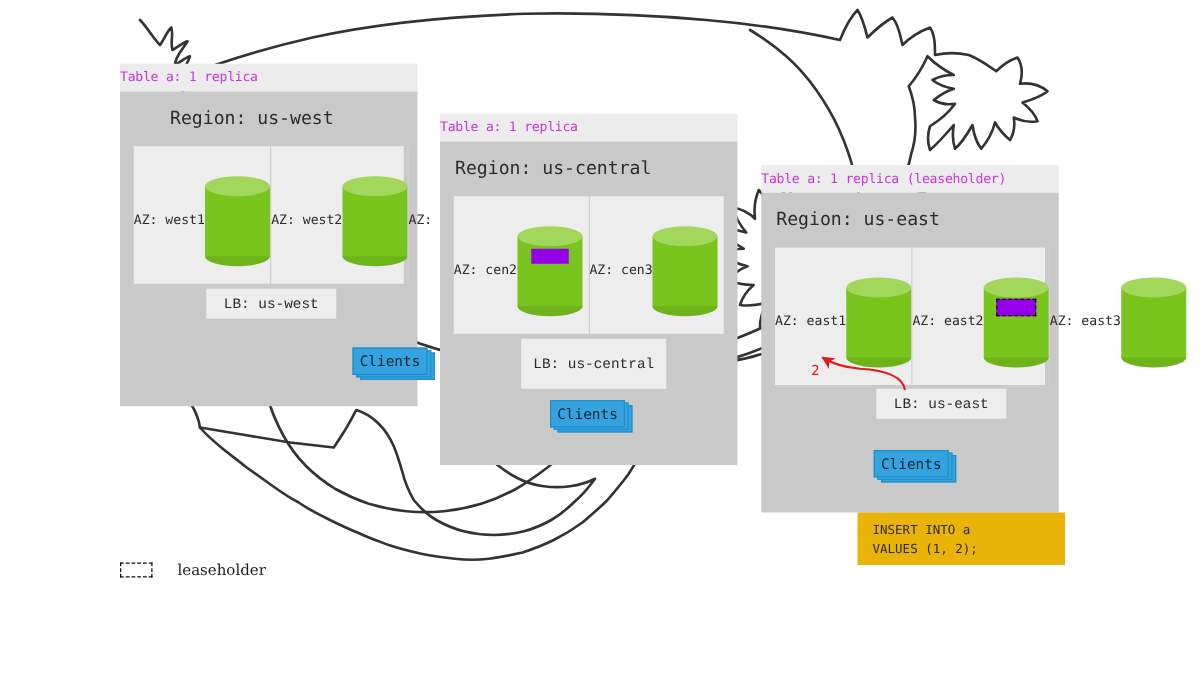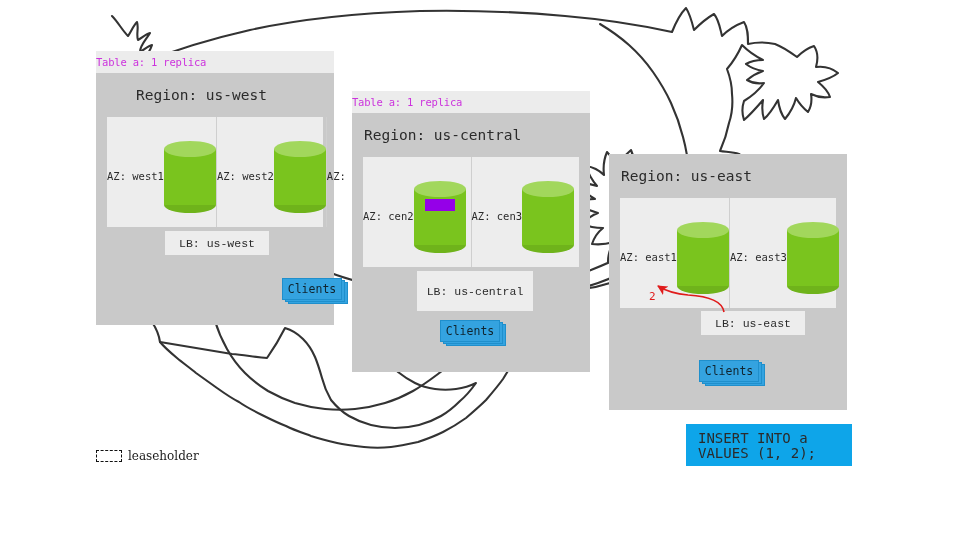--- a/index.html
+++ b/index.html
@@ -137,29 +137,28 @@
     left: 0; top: 0;
     display: flex; align-items: center; justify-content: center;
     font-family: "DejaVu Sans Mono", monospace;
     font-size: 11.5px;
     color: #10242e;
   }
 
   
   .sql-box {
     position: absolute;
-    background: #0ea5e9;
+    background: #eab308;
     box-sizing: border-box;
     padding: 7px 0 0 12px;
     font-family: "DejaVu Sans Mono", monospace;
-    font-size: 14px;
+    font-size: 10px;
     line-height: 15px;
     color: #2b2b2b;
     white-space: pre;
-    margin-top: 14px;
   }
 
   
   #arrow-layer {
     position: absolute;
     left: 0; top: 0;
     width: 960px; height: 540px;
     pointer-events: none;
   }
   .arrow-label {
@@ -168,21 +167,21 @@
     font-family: "DejaVu Sans Mono", monospace;
     font-size: 11px;
   }
 
   
   #legend {
     position: absolute;
     left: 96px; top: 449px;
     display: flex;
     align-items: center;
-    gap: 6px;
+    gap: 20px;
   }
   #legend .swatch {
     width: 26px; height: 12px;
     border: 1.6px dashed #111111;
     box-sizing: border-box;
     background: transparent;
   }
   #legend .legend-text {
     font-family: "DejaVu Serif", serif;
     font-size: 12px;
@@ -371,29 +370,41 @@
     <div class="lb-box" style="left:65px; top:158px; width:116px; height:40px;">LB: us-central</div>
 
     <div class="clients-stack" style="left:88px; top:207px;">
       <div class="sheet s3"></div>
       <div class="sheet s2"></div>
       <div class="sheet s1">Clients</div>
     </div>
   </div>
 
   <div class="region-panel" style="left:609px; top:154px; width:238px; height:256px;">
+    <div class="panel-header" style="position:absolute; left:0; top:-22px; width:238px; height:22px;">
+      <span class="panel-header-text">Table a: 1 replica (leaseholder)</span>
+    </div>
     <div class="region-title" style="left:12px; top:14px;">Region: us-east</div>
 
     <div class="az-container" style="left:11px; top:44px; width:216px; height:110px;">
       <div class="az-cell">
         <div class="az-label">AZ: east1</div>
         <div class="cyl" style="width:52px;height:72px;">
           <div class="cyl-bottom" style="width:52px;height:16px;top:56px;"></div>
           <div class="cyl-body" style="width:52px;height:56px;top:8px;"></div>
           <div class="cyl-top" style="width:52px;height:16px;"></div>
+        </div>
+      </div>
+      <div class="az-cell">
+        <div class="az-label">AZ: east2</div>
+        <div class="cyl" style="width:52px;height:72px;">
+          <div class="cyl-bottom" style="width:52px;height:16px;top:56px;"></div>
+          <div class="cyl-body" style="width:52px;height:56px;top:8px;"></div>
+          <div class="cyl-top" style="width:52px;height:16px;"></div>
+          <div class="replica-marker leaseholder" style="left:10px; top:17px; width:32px; height:14px;"></div>
         </div>
       </div>
       <div class="az-cell">
         <div class="az-label">AZ: east3</div>
         <div class="cyl" style="width:52px;height:72px;">
           <div class="cyl-bottom" style="width:52px;height:16px;top:56px;"></div>
           <div class="cyl-body" style="width:52px;height:56px;top:8px;"></div>
           <div class="cyl-top" style="width:52px;height:16px;"></div>
         </div>
       </div>

